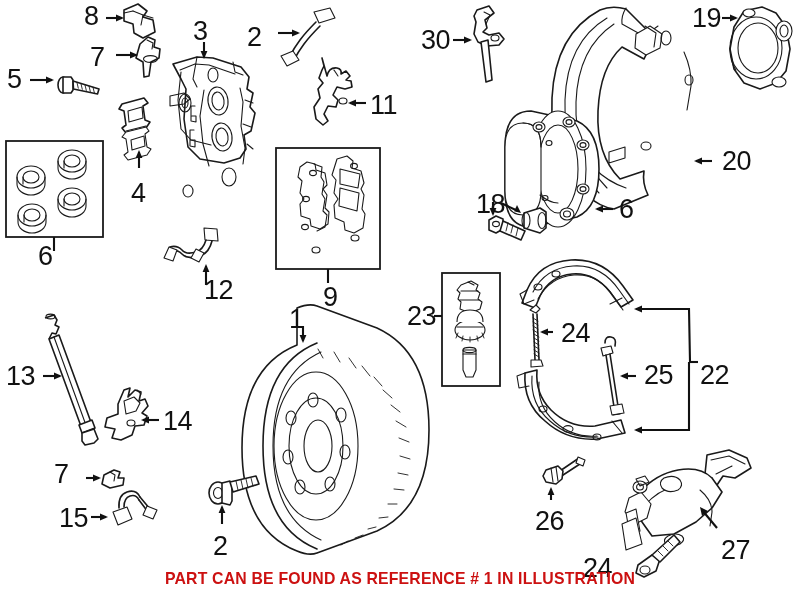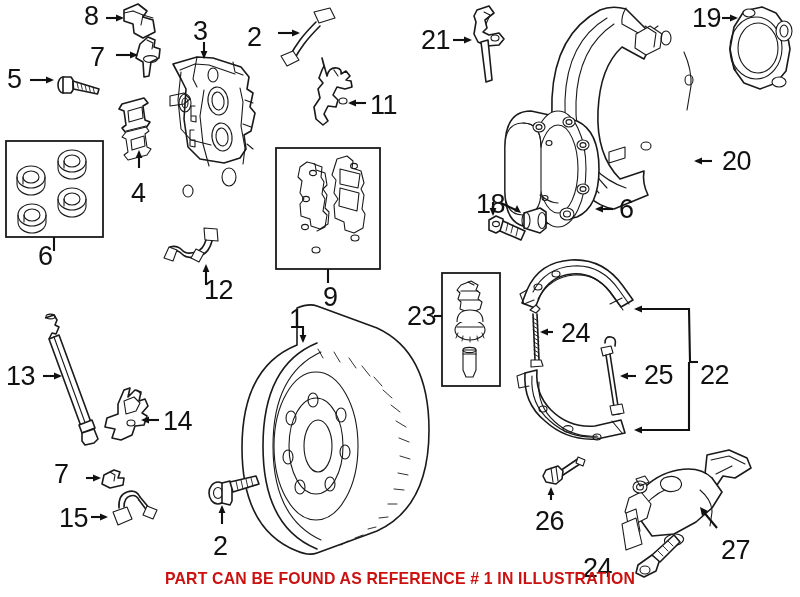--- a/index.html
+++ b/index.html
@@ -500,21 +500,21 @@
   <div class="num" style="left:370px;top:92px">11</div>
   <div class="num" style="left:204px;top:277px">12</div>
   <div class="num" style="left:6px;top:363px">13</div>
   <div class="num" style="left:163px;top:408px">14</div>
   <div class="num" style="left:59px;top:505px">15</div>
   <div class="num" style="left:54px;top:461px">7</div>
   <div class="num" style="left:619px;top:196px">6</div>
   <div class="num" style="left:476px;top:191px">18</div>
   <div class="num" style="left:692px;top:5px">19</div>
   <div class="num" style="left:722px;top:148px">20</div>
-  <div class="num" style="left:421px;top:27px">21</div>
+  <div class="num" style="left:421px;top:27px">30</div>
   <div class="num" style="left:700px;top:362px">22</div>
   <div class="num" style="left:407px;top:303px">23</div>
   <div class="num" style="left:561px;top:320px">24</div>
   <div class="num" style="left:644px;top:362px">25</div>
   <div class="num" style="left:535px;top:508px">26</div>
   <div class="num" style="left:721px;top:537px">27</div>
   <div class="num" style="left:583px;top:555px">24</div>
 
   <div id="footnote" style="top: 569px; color: rgb(204, 17, 17);">PART CAN BE FOUND AS REFERENCE # 1 IN ILLUSTRATION</div>
 

